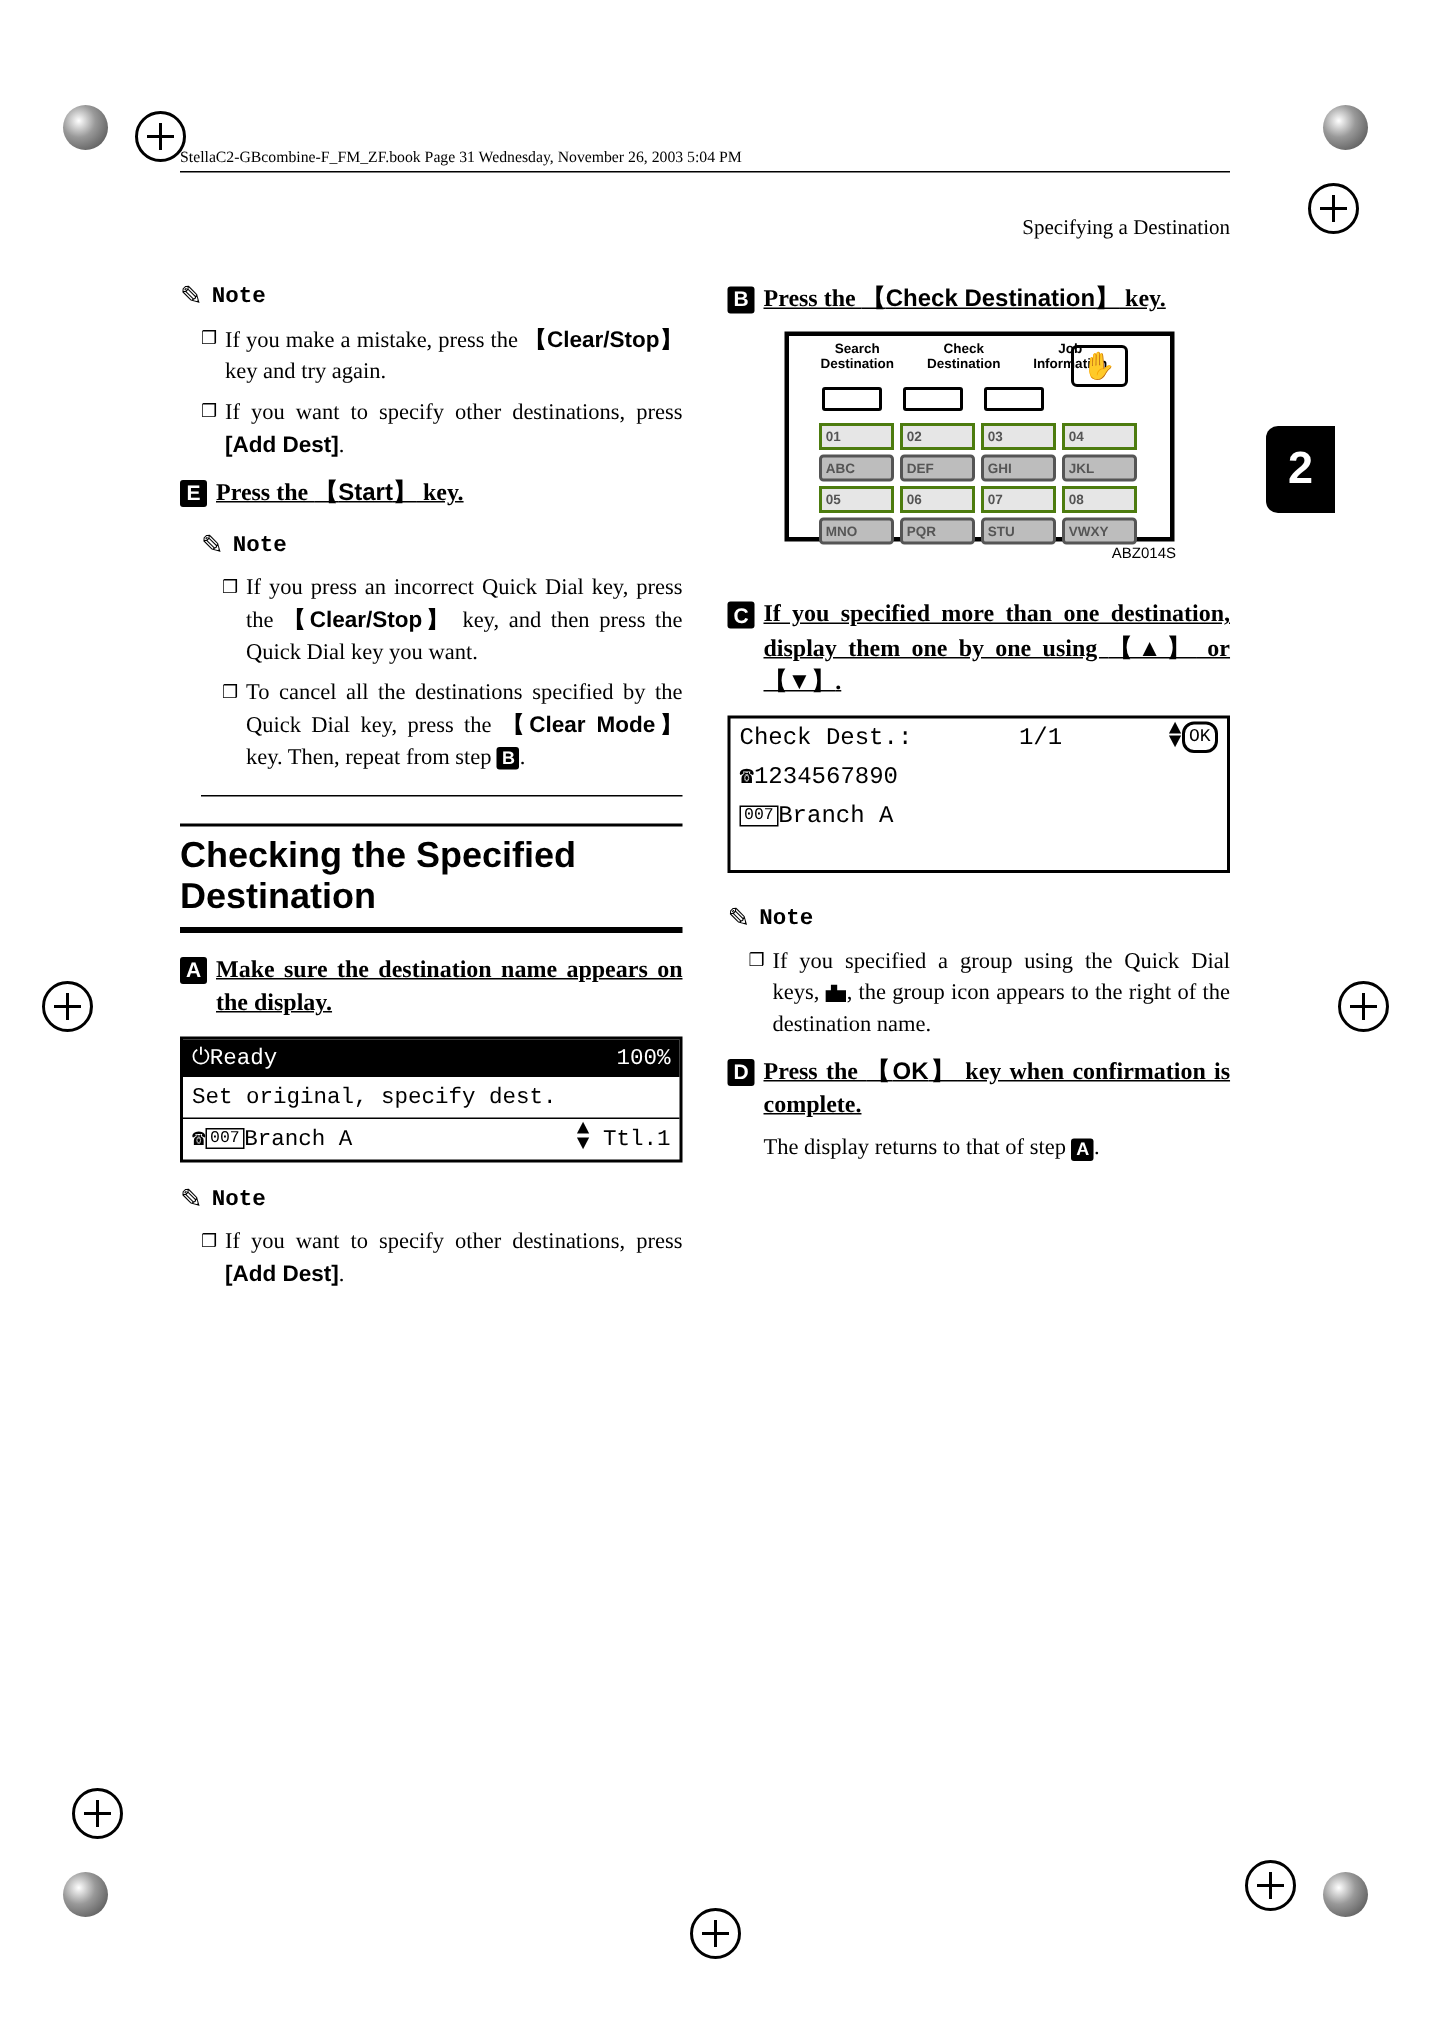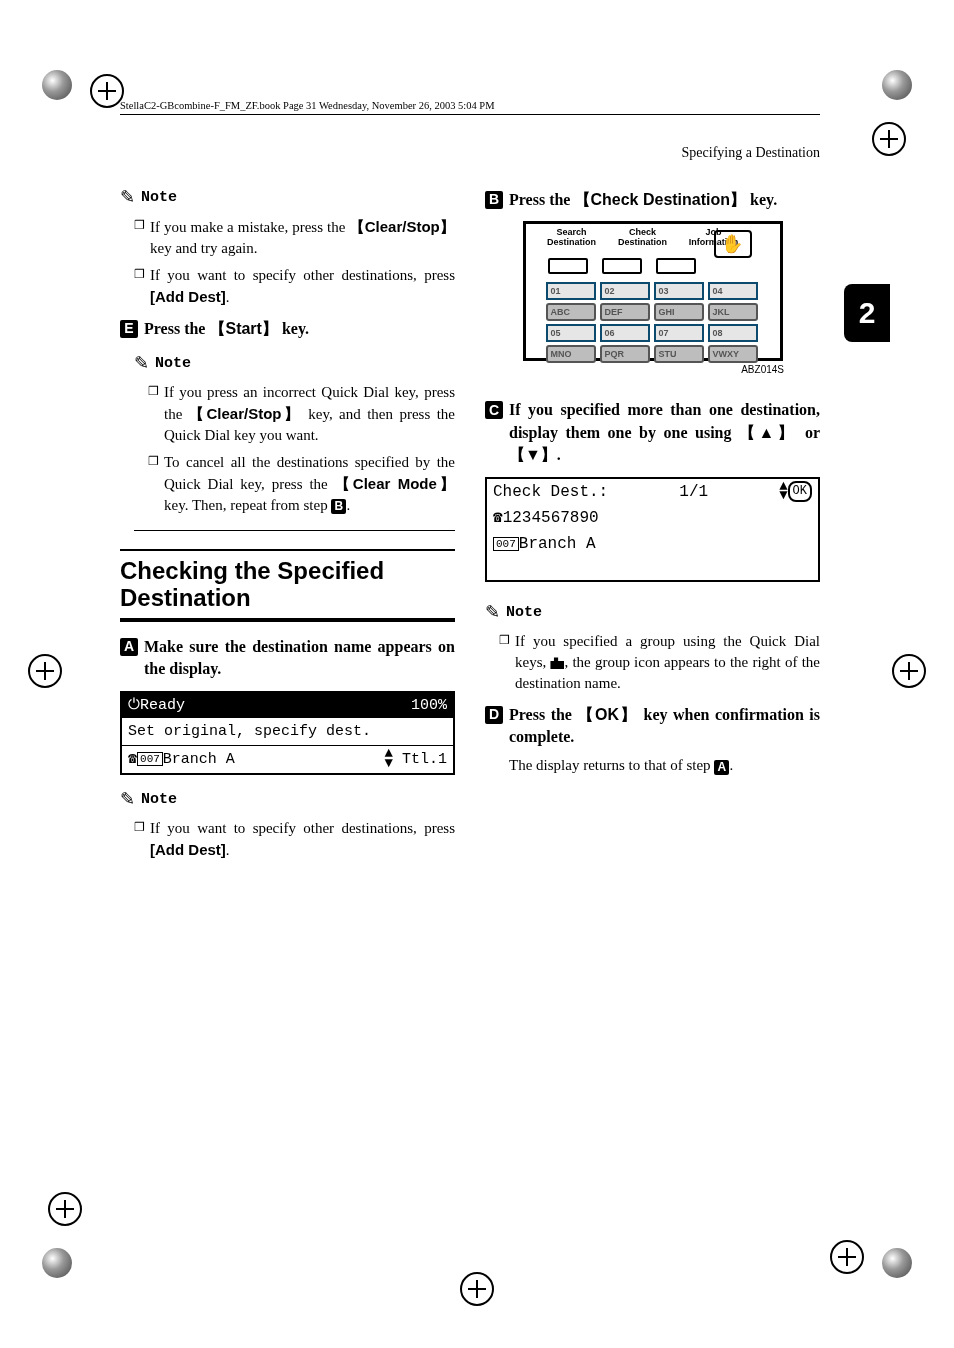--- a/index.html
+++ b/index.html
@@ -57,21 +57,21 @@
   .lbrkt::before { content:"【"; font-weight: bold; font-family: Arial, sans-serif;}
   .lbrkt::after  { content:"】"; font-weight: bold; font-family: Arial, sans-serif;}
 
   .step { display: flex; gap: 6px; align-items: flex-start; margin: 10px 0; }
   .step .num {
     width: 18px; height: 18px; background: #000; color: #fff;
     font-family: Arial, sans-serif; font-weight: bold; font-size: 14px;
     display: flex; align-items: center; justify-content: center;
     border-radius: 2px; flex-shrink: 0; margin-top: 2px;
   }
-  .step .txt { font-weight: bold; font-family: "Times New Roman", serif; font-size: 16px; text-align: justify;}
+  .step .txt { font-weight: bold; font-family: "Times New Roman", serif; font-size: 16px; text-align: justify; text-decoration: underline;}
   .step .follow { font-weight: normal; margin-top: 6px; }
 
   h2.heading {
     font-family: Arial, sans-serif;
     font-weight: bold;
     font-size: 24px;
     border-top: 2px solid #000;
     border-bottom: 4px solid #000;
     padding: 6px 0;
     margin: 18px 0 14px 0;
@@ -97,21 +97,21 @@
   }
   .ctrl-panel .top-labels { display:flex; position:absolute; top:4px; left:20px; gap:19px;}
   .ctrl-panel .top-labels div { width: 52px; text-align:center; font-weight:bold; line-height:1.05; }
   .ctrl-panel .icon-hand {
     position:absolute; right: 28px; top: 6px; width: 38px; height: 28px;
     border: 2px solid #000; border-radius: 4px;
     display:flex; align-items:center; justify-content:center; font-size:18px;
   }
   .ctrl-panel .slot { position:absolute; border:2px solid #000; border-radius:2px; height:16px; width:40px; }
   .ctrl-panel .quick-grid { position:absolute; left: 20px; top: 58px; display:grid; grid-template-columns: repeat(4, 50px); gap: 3px 4px; }
-  .ctrl-panel .quick-grid .cell { border:2px solid #0c4a6e; background:#e6e6e6; height:18px; display:flex; align-items:center; justify-content:flex-start; padding-left:3px; font-weight:bold; color:#555; font-size:9px;}
+  .ctrl-panel .quick-grid .cell { border:2px solid #4d7c0f; background:#e6e6e6; height:18px; display:flex; align-items:center; justify-content:flex-start; padding-left:3px; font-weight:bold; color:#555; font-size:9px;}
   .ctrl-panel .quick-grid .cell.alpha { background:#bdbdbd; border-color:#555; border-radius:3px;}
   .fig-code { text-align:right; font-size:10px; font-family: Arial, sans-serif; margin-right: 36px;}
 
   
   .lcd2 { border: 2px solid #000; width: 100%; font-family: "Courier New", monospace; font-size: 16px; padding-bottom: 22px;}
   .lcd2 .row { padding: 2px 6px; display:flex; justify-content:space-between; }
   .lcd2 .r1 { }
   .small-box { border:1.5px solid #000; padding:0 2px; font-size:11px; display:inline-block; line-height:1.1; vertical-align:middle;}
 
   .group-icon {

